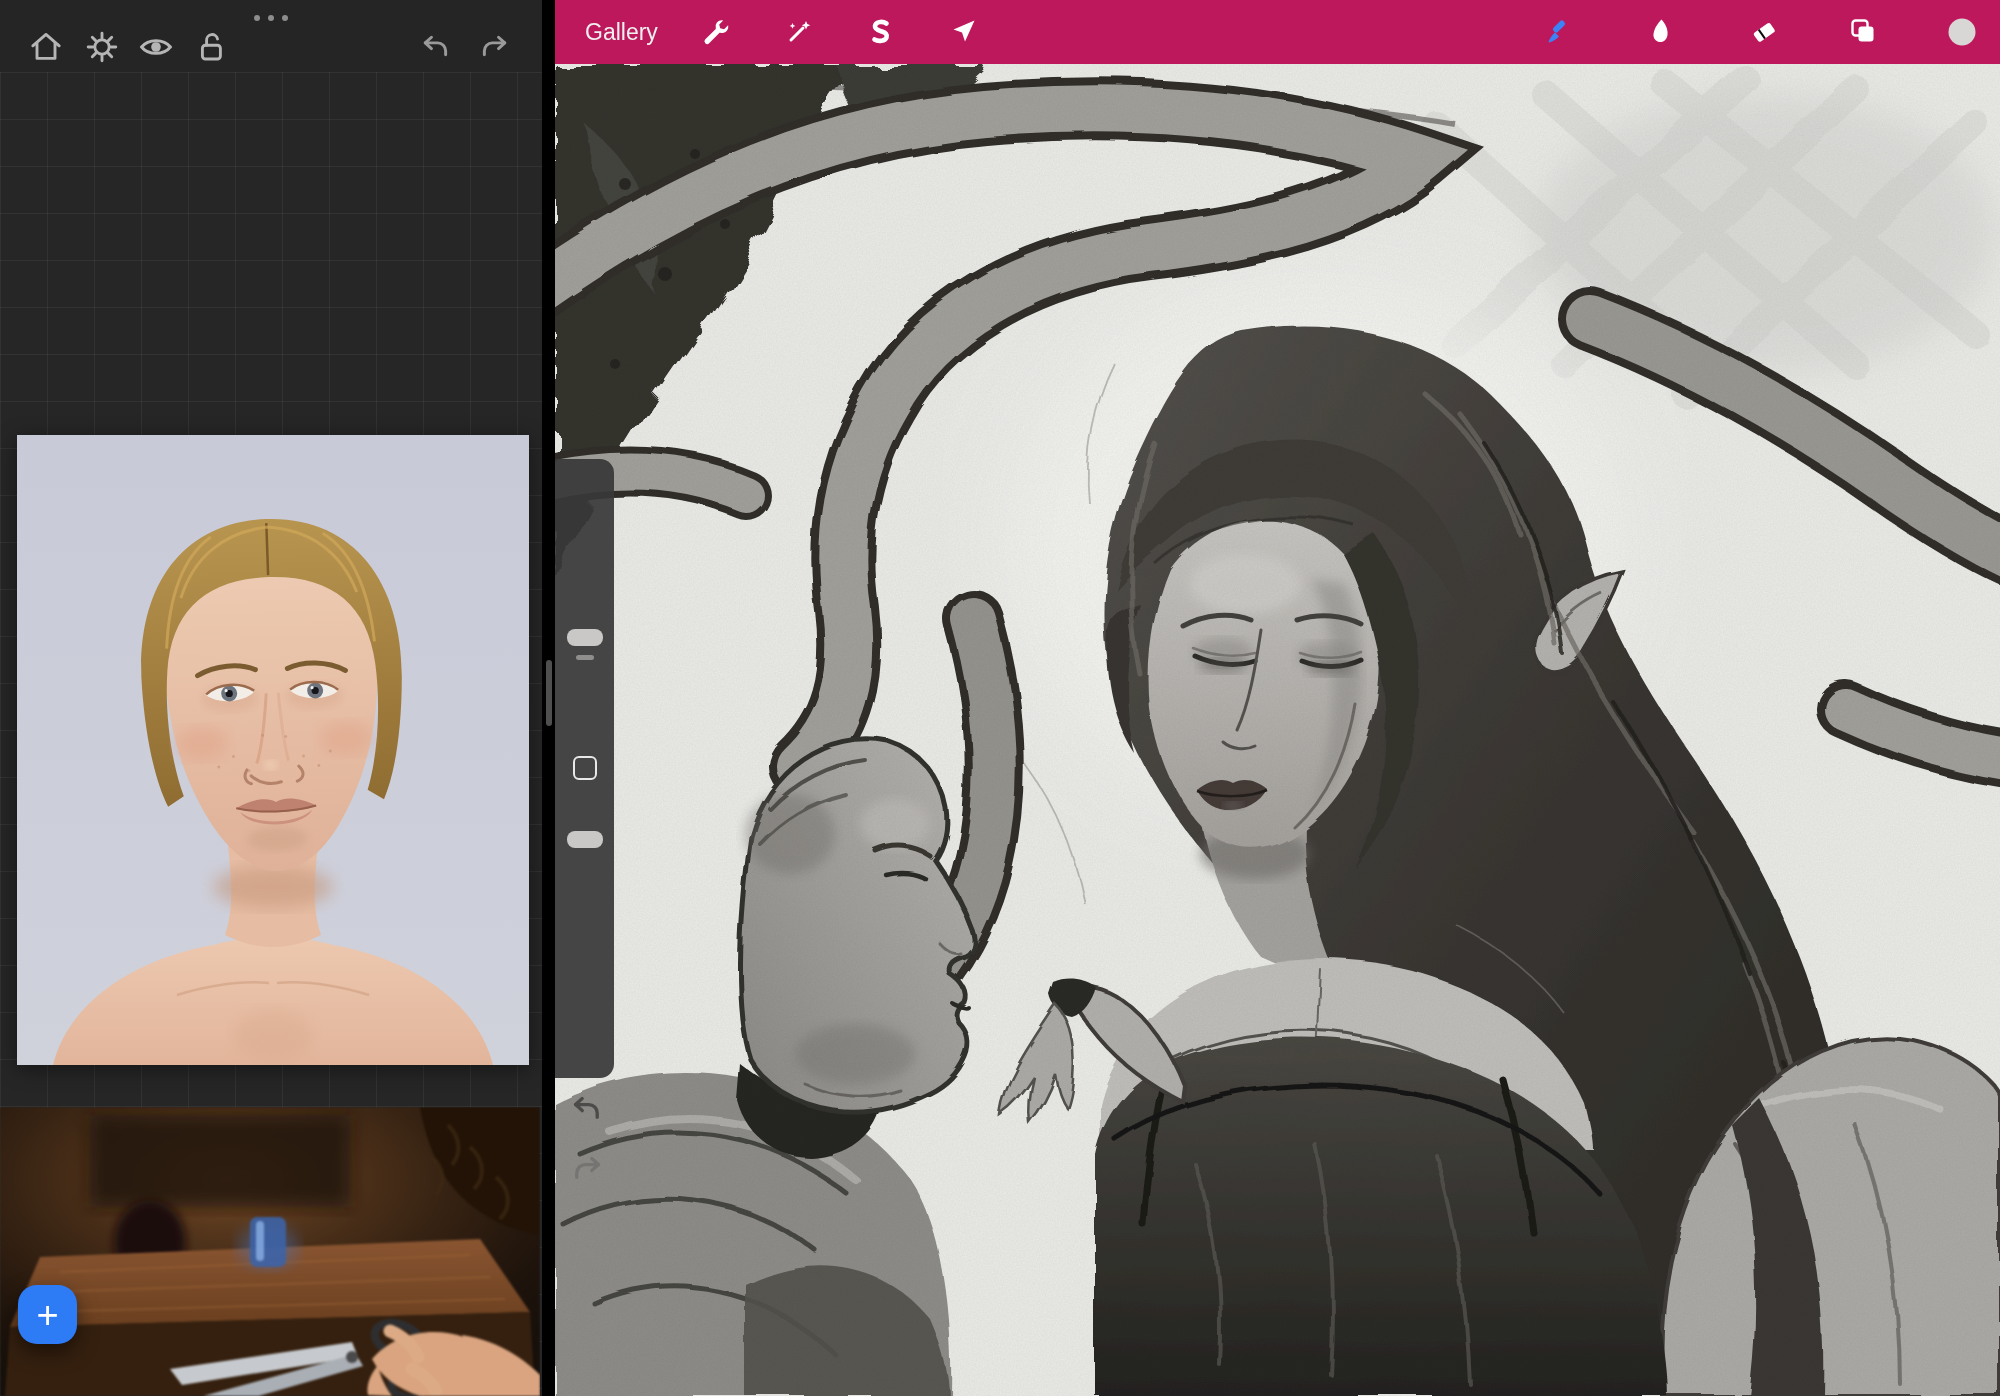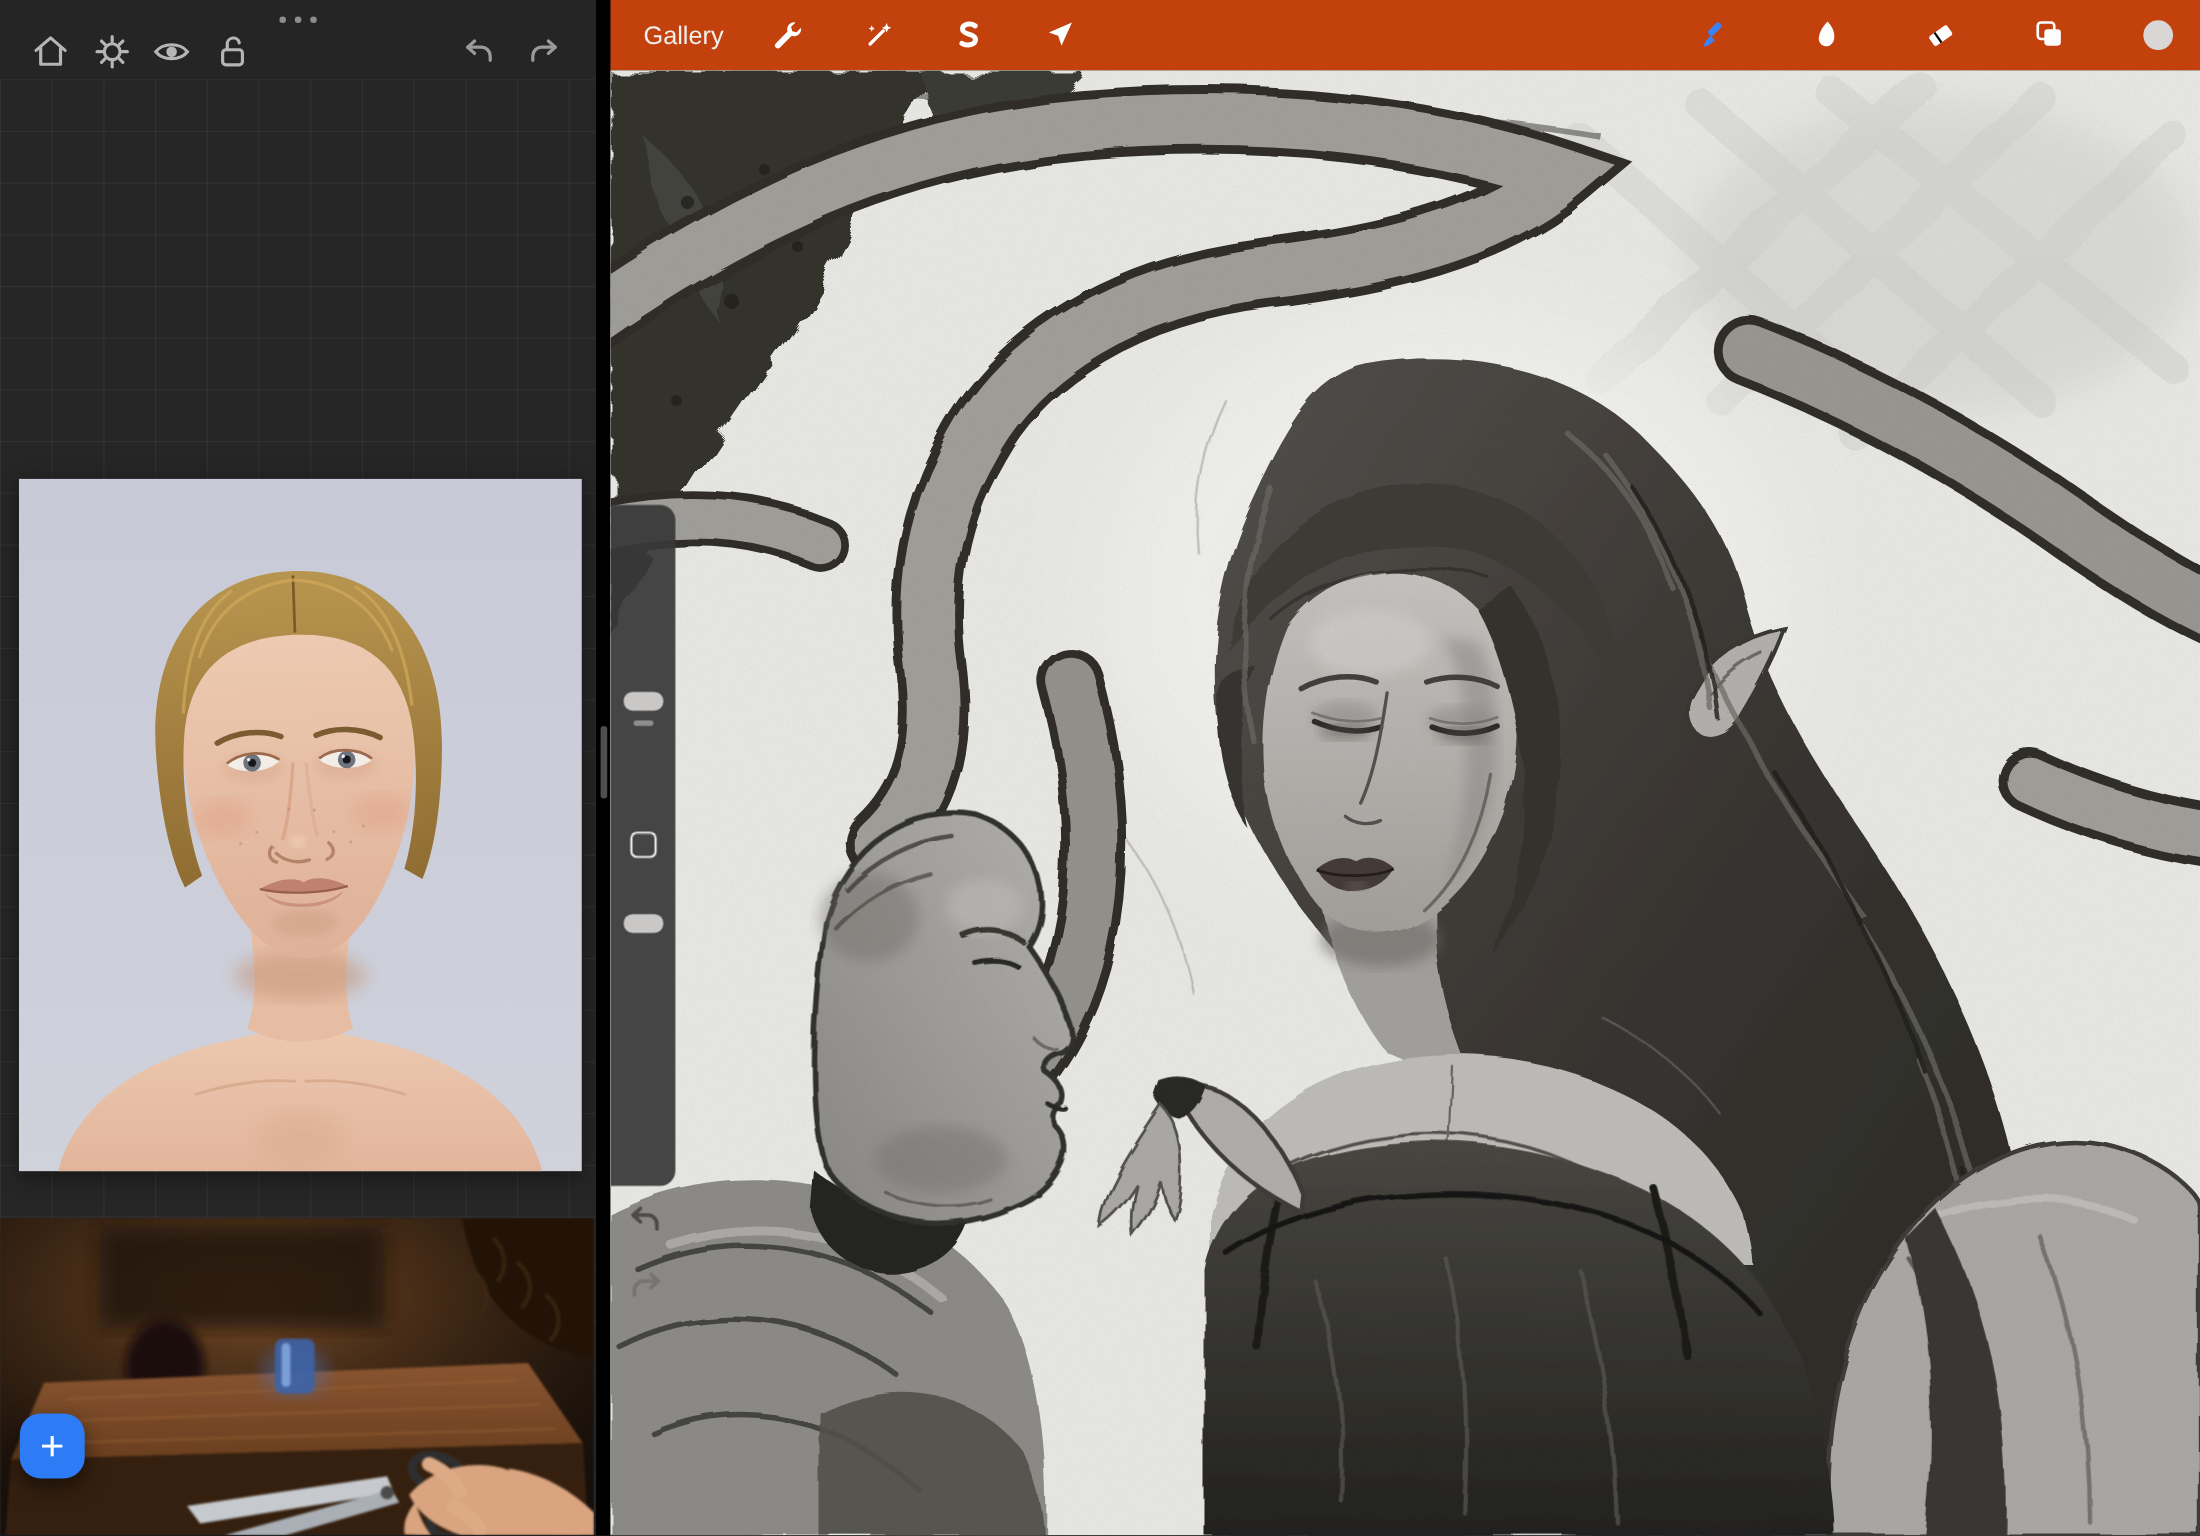--- a/index.html
+++ b/index.html
@@ -27,21 +27,21 @@
            display:flex;align-items:center;justify-content:center;line-height:1;
            box-shadow:0 8px 20px rgba(0,0,0,.5);}
 
   
   .divider{position:absolute;left:542px;top:0;width:13px;height:1396px;background:#000;}
   .divider-handle{position:absolute;left:50%;transform:translateX(-50%);top:660px;width:6px;height:66px;
                   border-radius:3px;background:#4f4f4f;cursor:ew-resize;}
 
   
   .procreate{position:absolute;left:555px;top:0;width:1445px;height:1396px;background:#0c0c0c;}
-  .pc-toolbar{position:absolute;left:0;top:0;width:100%;height:64px;background:#c2410c;}
+  .pc-toolbar{position:absolute;left:0;top:0;width:100%;height:64px;background:#be185d;}
   .gallery-btn{position:absolute;left:24px;top:0;height:64px;display:flex;align-items:center;
                color:#f0f0f0;font-size:23px;font-weight:500;background:none;border:none;cursor:pointer;}
   .ptool{position:absolute;top:0;height:64px;width:52px;transform:translateX(-50%);
          display:flex;align-items:center;justify-content:center;background:none;border:none;padding:0;cursor:pointer;}
   .canvas{position:absolute;left:0;top:64px;width:1445px;height:1332px;background:#ebebe8;overflow:hidden;}
 
   .sidebar{position:absolute;left:0;top:395px;width:59px;height:619px;background:rgba(56,56,56,.93);
            border-radius:0 14px 14px 0;}
   .sb{position:absolute;left:50%;transform:translateX(-50%);}
   .sb-handle{width:36px;height:17px;border-radius:8px;background:#c9c8c6;cursor:grab;}

